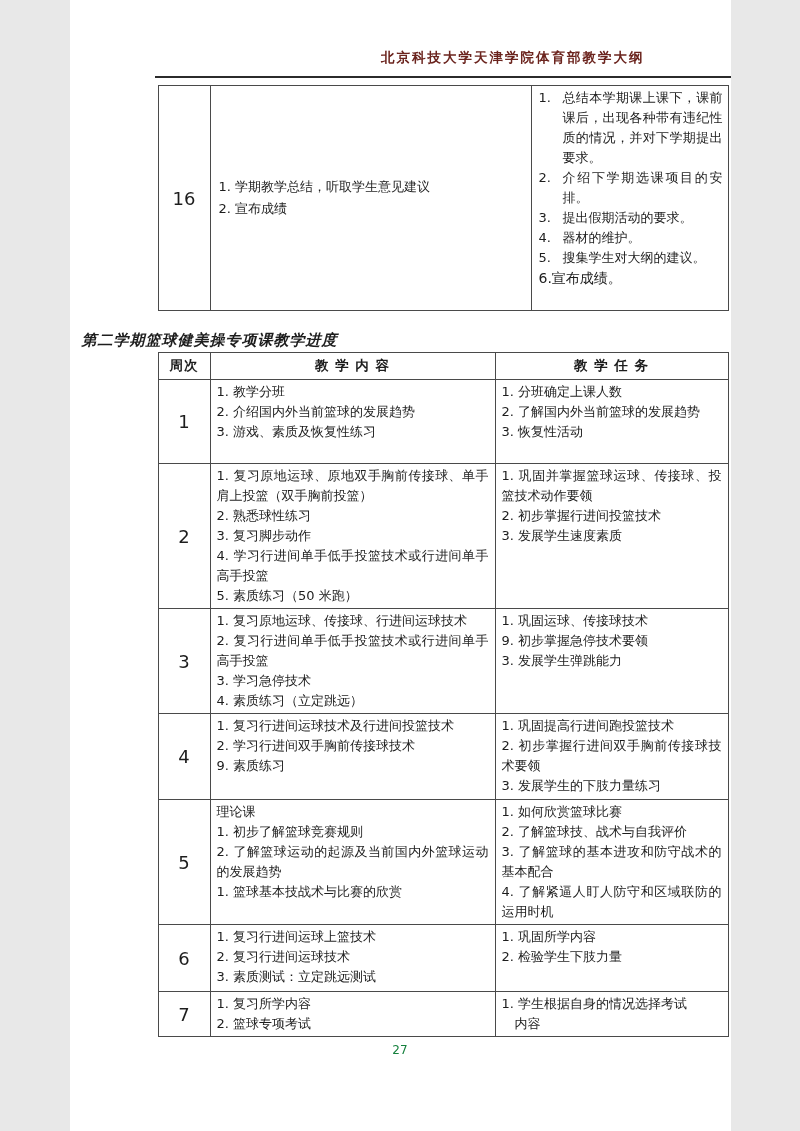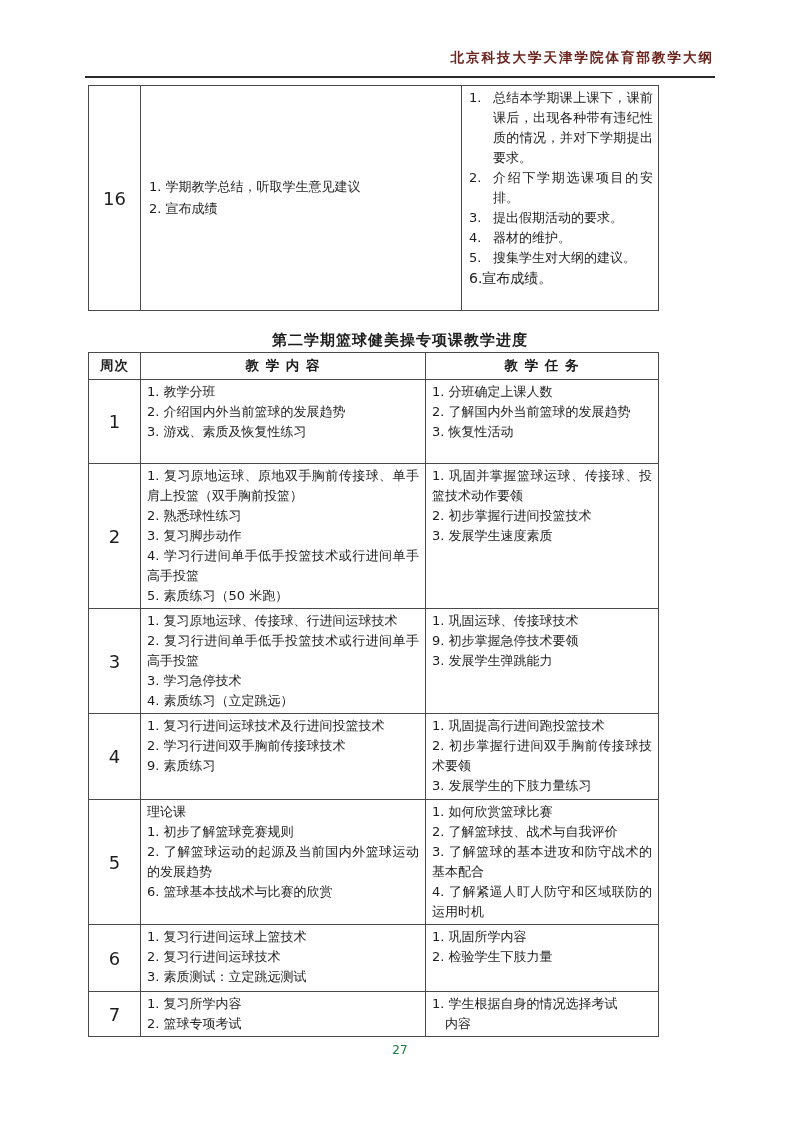--- a/index.html
+++ b/index.html
@@ -1,17 +1,17 @@
 <!DOCTYPE html>
 <html><head>
 <meta charset="utf-8">
 <style>
   html,body { margin:0; padding:0; background:#e8e8e8; }
   .page {
-    position:relative; width:800px; height:1131px; margin:0 auto;
+    position:relative; width:661px; height:1131px; margin:0 auto;
     background:#ffffff; overflow:hidden;
     font-family:"DejaVu Sans","Liberation Sans",sans-serif;
     color:#1d1d1d;
   }
 
   
   .header-title {
     position:absolute; top:49px; right:86px;
     font-size:13.5px; font-weight:bold; letter-spacing:2px;
     color:#6b241e; white-space:nowrap;
@@ -33,22 +33,22 @@
   .top-content { vertical-align:middle; padding:2px 8px; }
   .top-content .line { font-size:13px; line-height:22px; }
 
   .top-task { vertical-align:top; padding:2px 5px 2px 7px; }
   .task-item { display:flex; font-size:13px; line-height:20px; }
   .task-num { width:24px; flex:none; }
   .task-text { flex:1; text-align:justify; }
   .task-footer { font-size:14px; line-height:20px; }
 
   .schedule-title {
-    position:absolute; top:331px; left:0; width:100%;
-    text-align:center; font-size:15px; font-weight:bold; letter-spacing:1px;
+    position:absolute; top:331px; left:12px; width:100%;
+    text-align:left; font-size:15px; font-weight:bold; letter-spacing:1px;font-style:italic;
   }
 
   .sched-tbl { top:352px; width:570px;padding-left:48px; }
   .sched-tbl th {
     font-size:13.5px; font-weight:bold; text-align:center;
     height:24px; padding:1px 0; letter-spacing:1px;
   }
   .cell { vertical-align:top; padding:2px 6px; }
   .cell .line { font-size:13px; line-height:20px; text-align:justify; }
 
@@ -188,21 +188,21 @@
             <div class="line">2. 初步掌握行进间双手胸前传接球技术要领</div>
             <div class="line">3. 发展学生的下肢力量练习</div>
           </td>
         </tr>
         <tr>
           <td class="col-week">5</td>
           <td class="cell">
             <div class="line">理论课</div>
             <div class="line">1. 初步了解篮球竞赛规则</div>
             <div class="line">2. 了解篮球运动的起源及当前国内外篮球运动的发展趋势</div>
-            <div class="line">6. 篮球基本技战术与比赛的欣赏</div>
+            <div class="line">1. 篮球基本技战术与比赛的欣赏</div>
           </td>
           <td class="cell">
             <div class="line">1. 如何欣赏篮球比赛</div>
             <div class="line">2. 了解篮球技、战术与自我评价</div>
             <div class="line">3. 了解篮球的基本进攻和防守战术的基本配合</div>
             <div class="line">4. 了解紧逼人盯人防守和区域联防的运用时机</div>
           </td>
         </tr>
         <tr>
           <td class="col-week">6</td>

